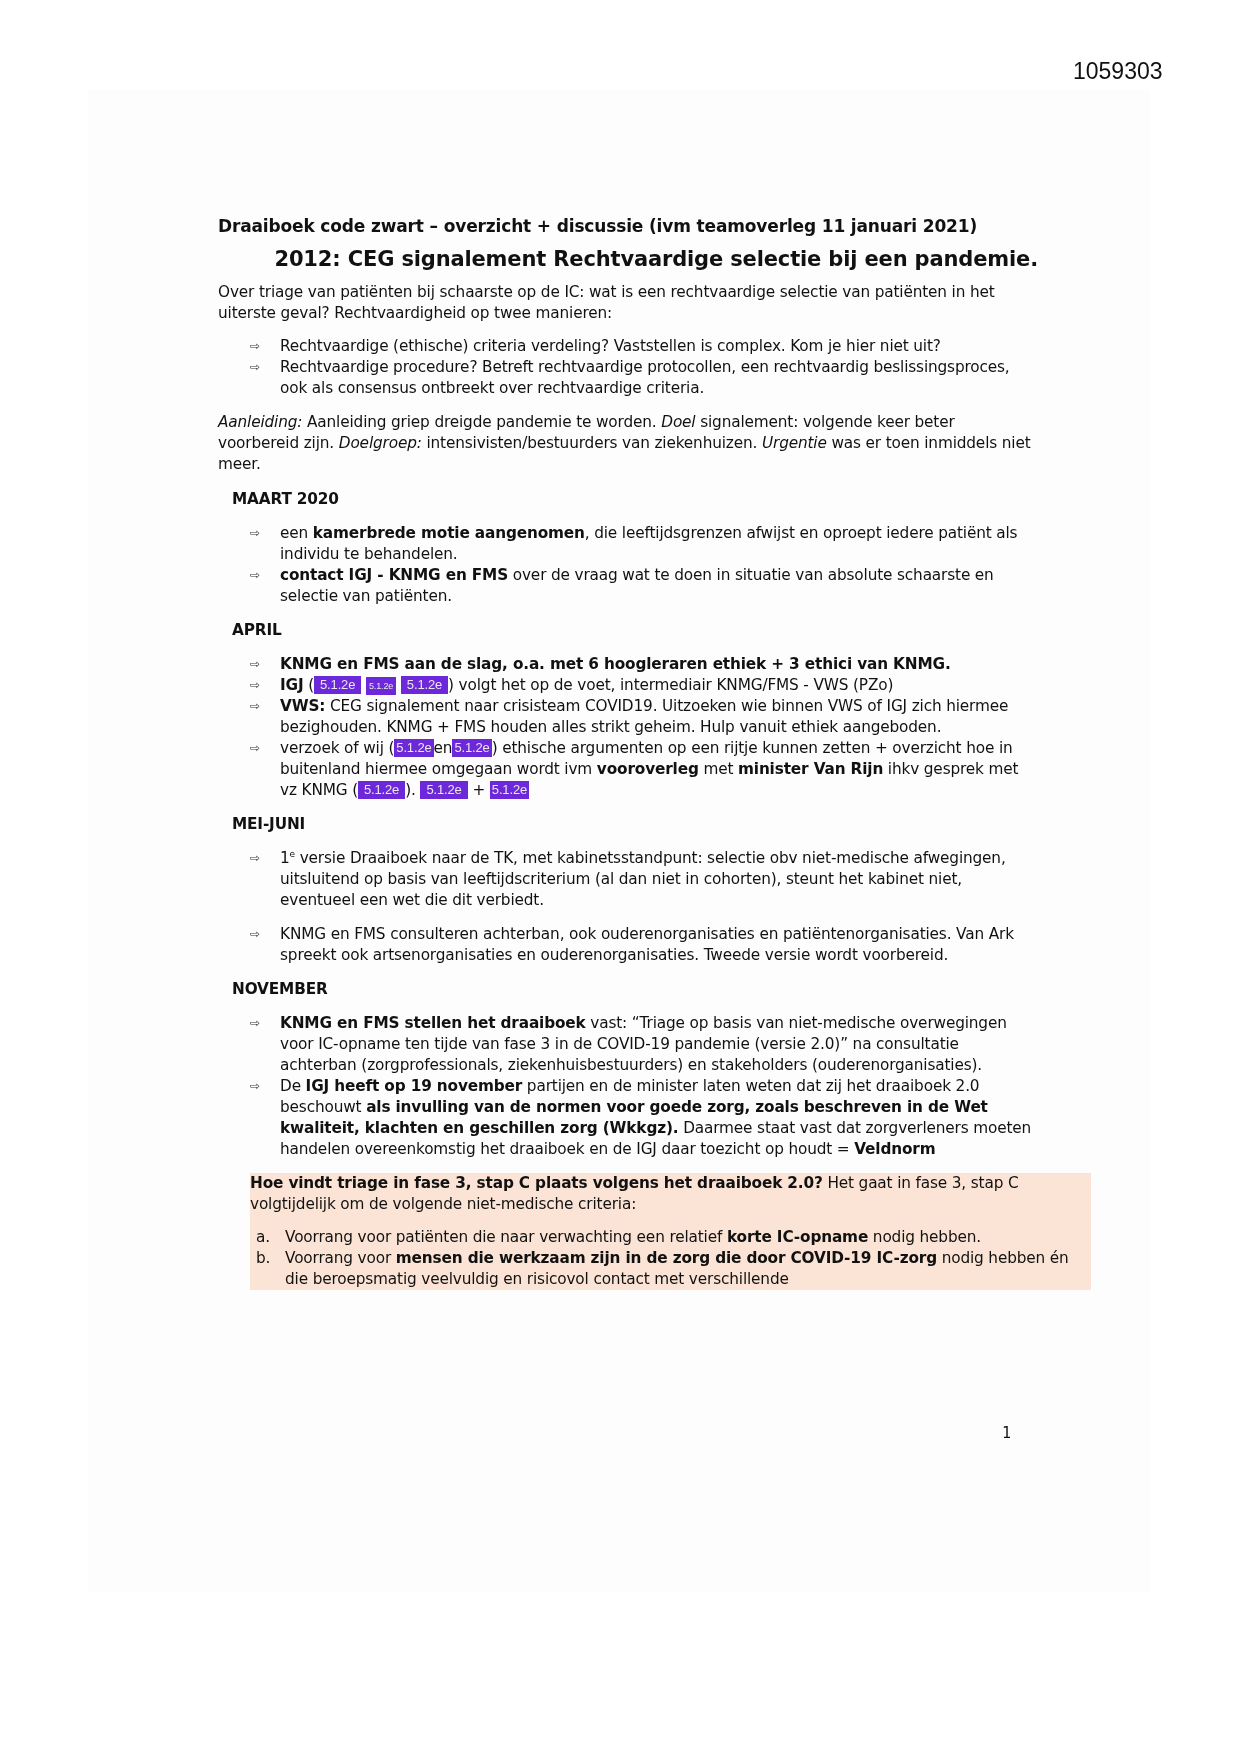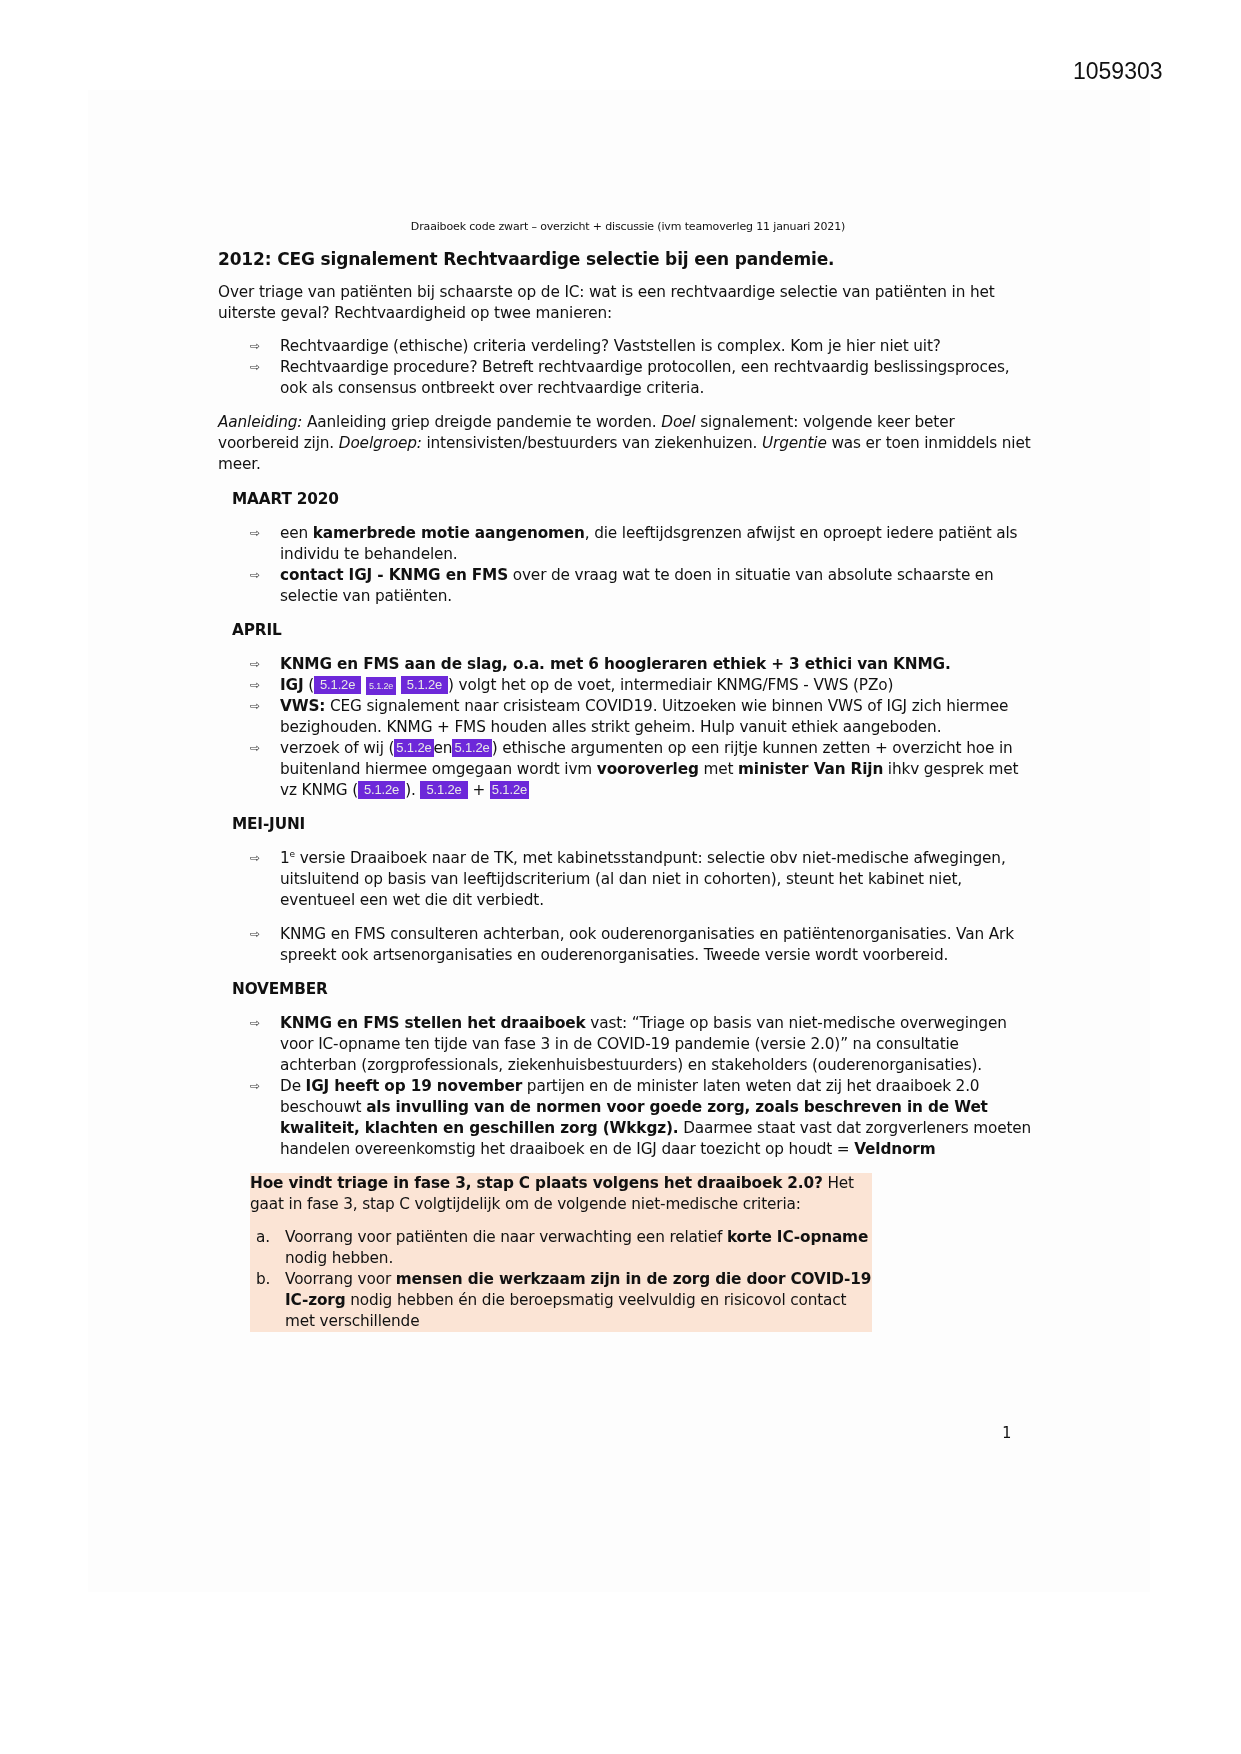--- a/index.html
+++ b/index.html
@@ -13,38 +13,38 @@
       font-family: "Liberation Sans", sans-serif; font-size: 23px; color: #111;
     }
     .page {
       position: absolute; left: 88px; top: 90px; width: 1062px; height: 1502px;
       background: #fdfdfd;
     }
     .content {
       position: absolute; left: 218px; top: 216px; width: 820px;
       font-size: 15.3px; line-height: 21px; letter-spacing: -0.15px;
     }
-    .h-title { font-weight: normal; font-size: 11px; margin: 0 0 12px 0; text-align: center; }
-    .h-sub { font-weight: bold; font-size: 17px; margin: 0 0 12px 0; }
+    .h-title { font-weight: bold; font-size: 17px; margin: 0 0 12px 0; }
+    .h-sub { font-weight: bold; font-size: 21px; margin: 0 0 12px 0; text-align: right; }
     p { margin: 0 0 12px 0; }
     .section-h { font-weight: bold; margin: 0 0 13px 14px; }
     ul.arrows { list-style: none; margin: 0 0 13px 0; padding: 0 0 0 32px; }
     ul.arrows li { position: relative; padding-left: 30px; margin: 0; }
     ul.arrows li .arrow {
       position: absolute; left: 0; top: 0; font-size: 12px; color: #333;
     }
     .redact {
       display: inline-block; background: #6d28d9; color: #e8e8e8;
       font-family: "Liberation Sans", sans-serif; font-size: 13px;
       line-height: 18px; padding: 0 6px; vertical-align: 1px;
     }
     .redact.small { font-size: 9px; padding: 0 3px; }
     .redact.tight { padding: 0 2px; }
     .highlight {
-      background: #fbe4d5; margin: 0 0 0 32px; padding: 0 0 0 0; width: 622px;
+      background: #fbe4d5; margin: 0 0 0 32px; padding: 0 0 0 0; width: 841px;
     }
     .highlight p { margin: 0; padding: 0 0 12px 0; }
     ol.alpha { list-style: none; margin: 0; padding: 0 0 0 3px; }
     ol.alpha li { position: relative; padding-left: 32px; }
     ol.alpha li .marker { position: absolute; left: 3px; top: 0; }
     .page-num {
       position: absolute; left: 1002px; top: 1424px; font-size: 15px;
       font-family: "DejaVu Sans Mono", monospace;
     }
     b { font-weight: bold; }

